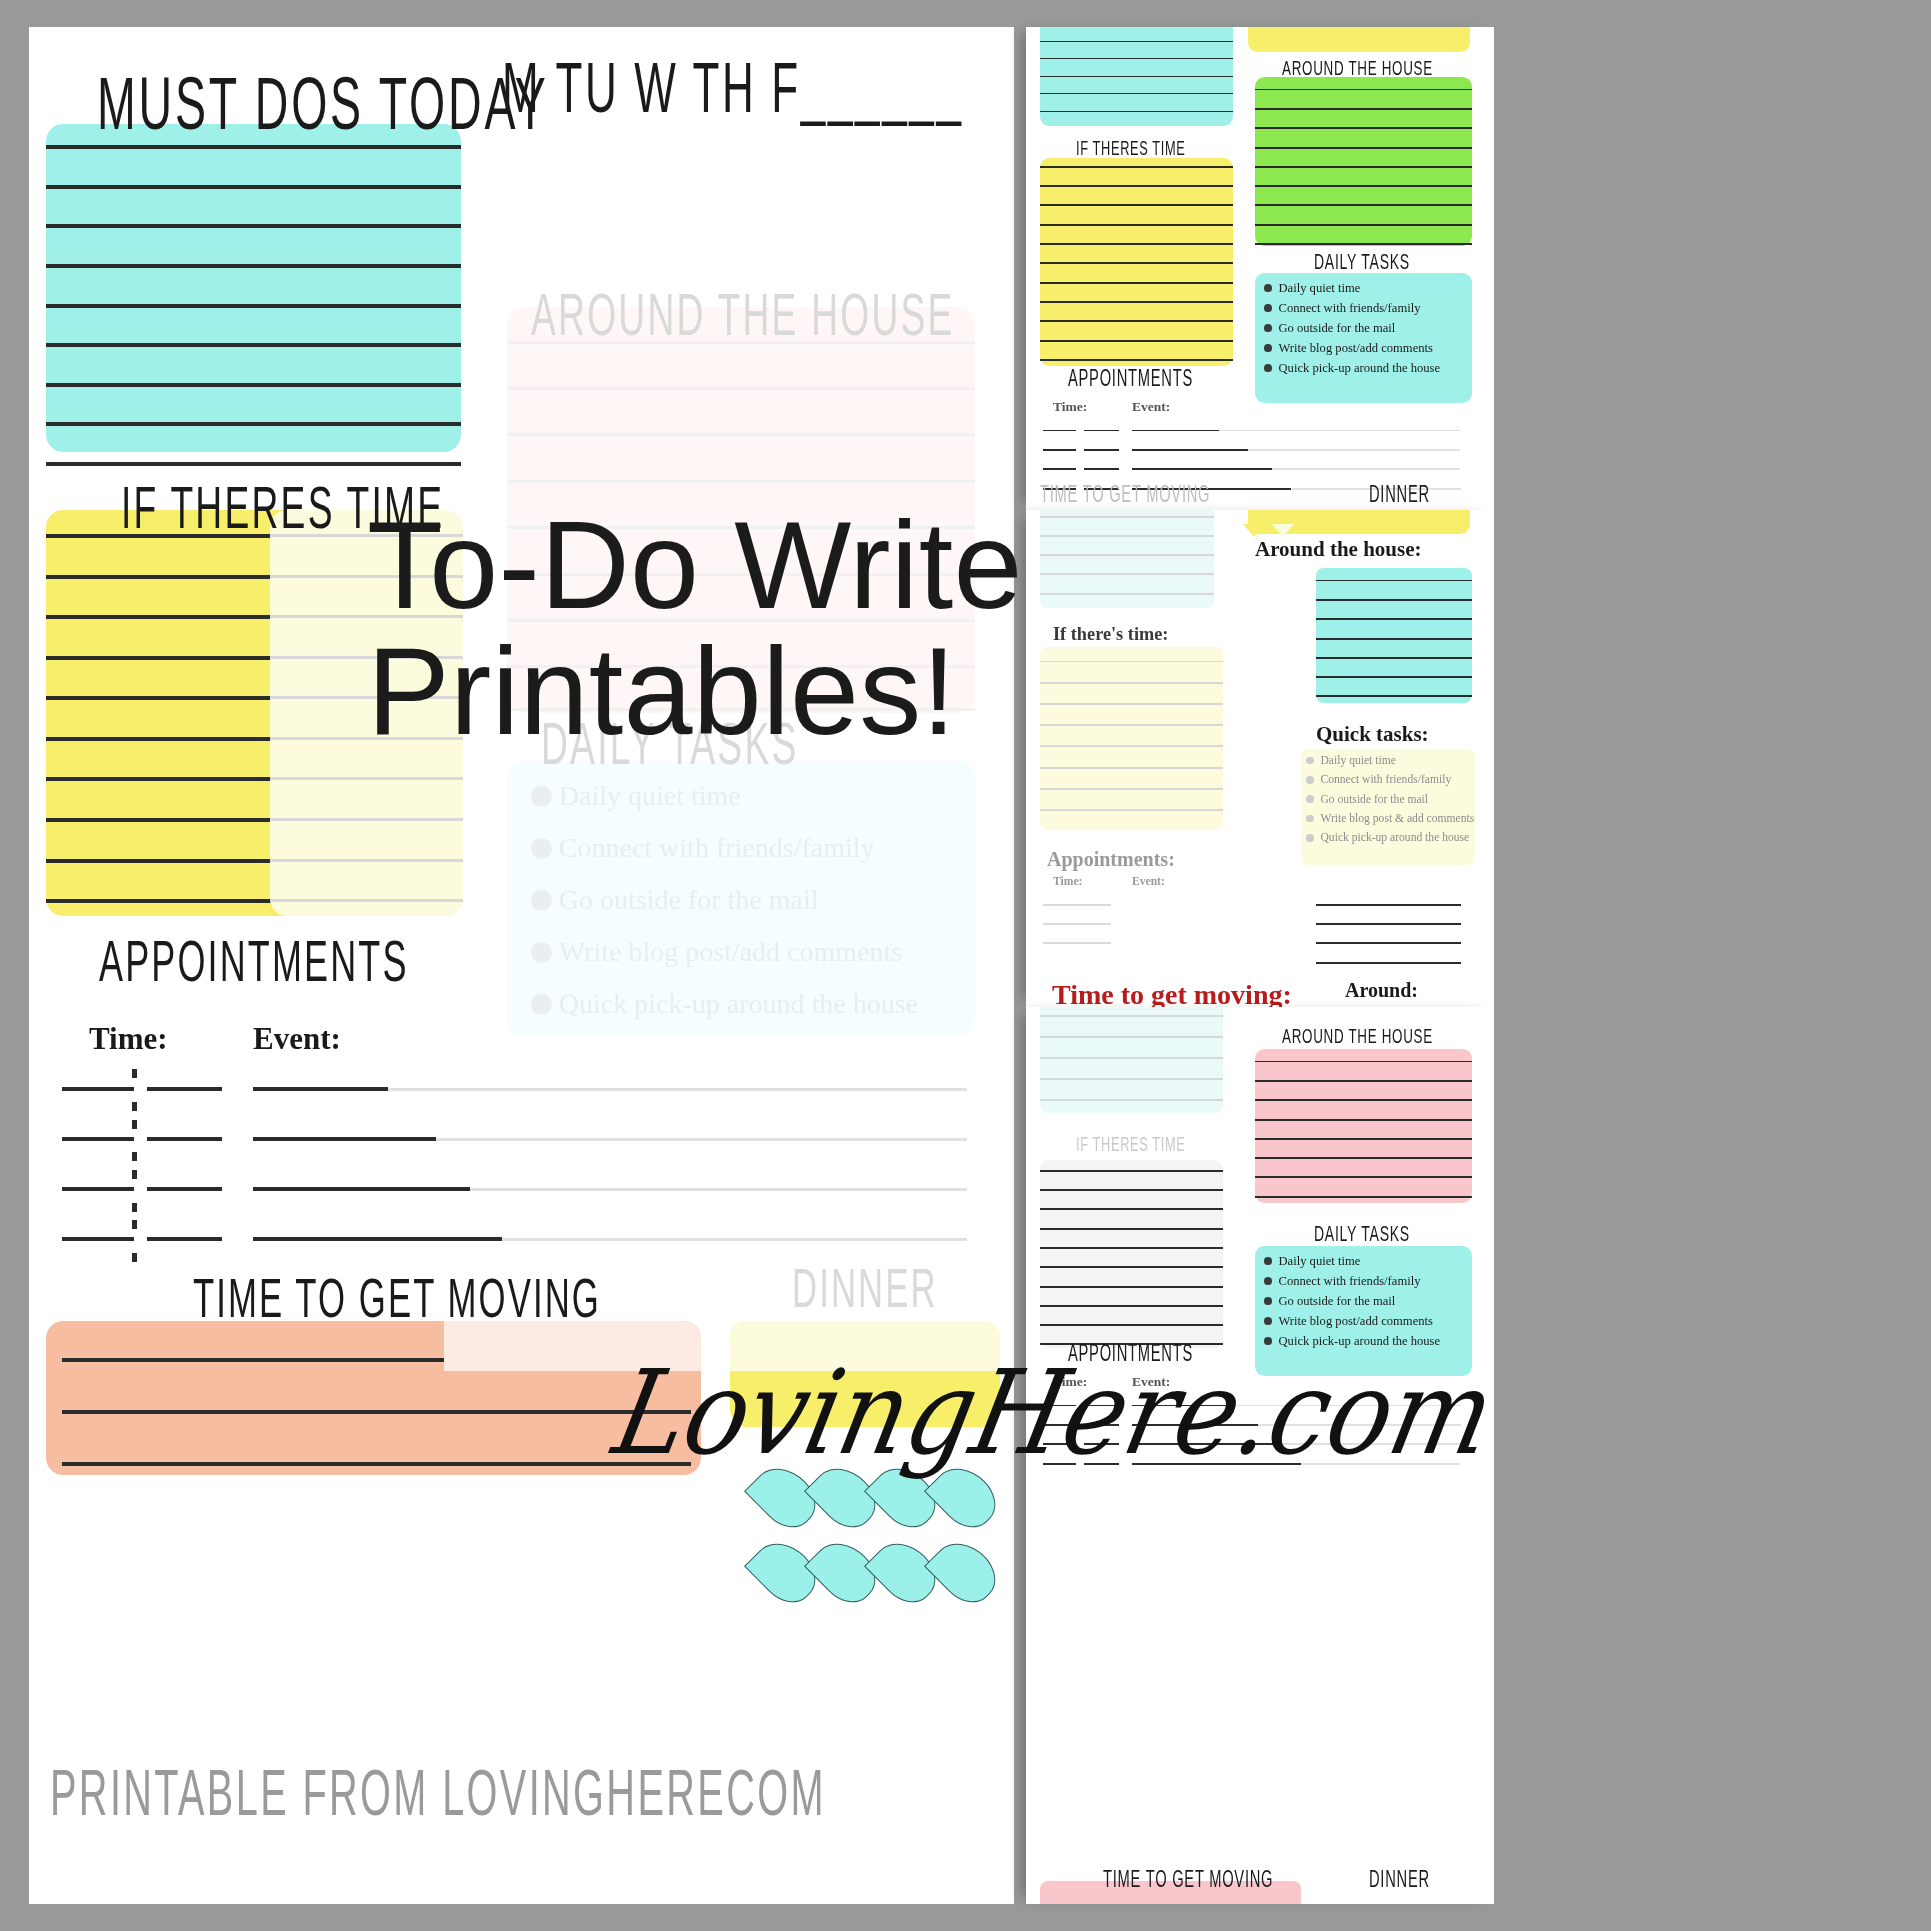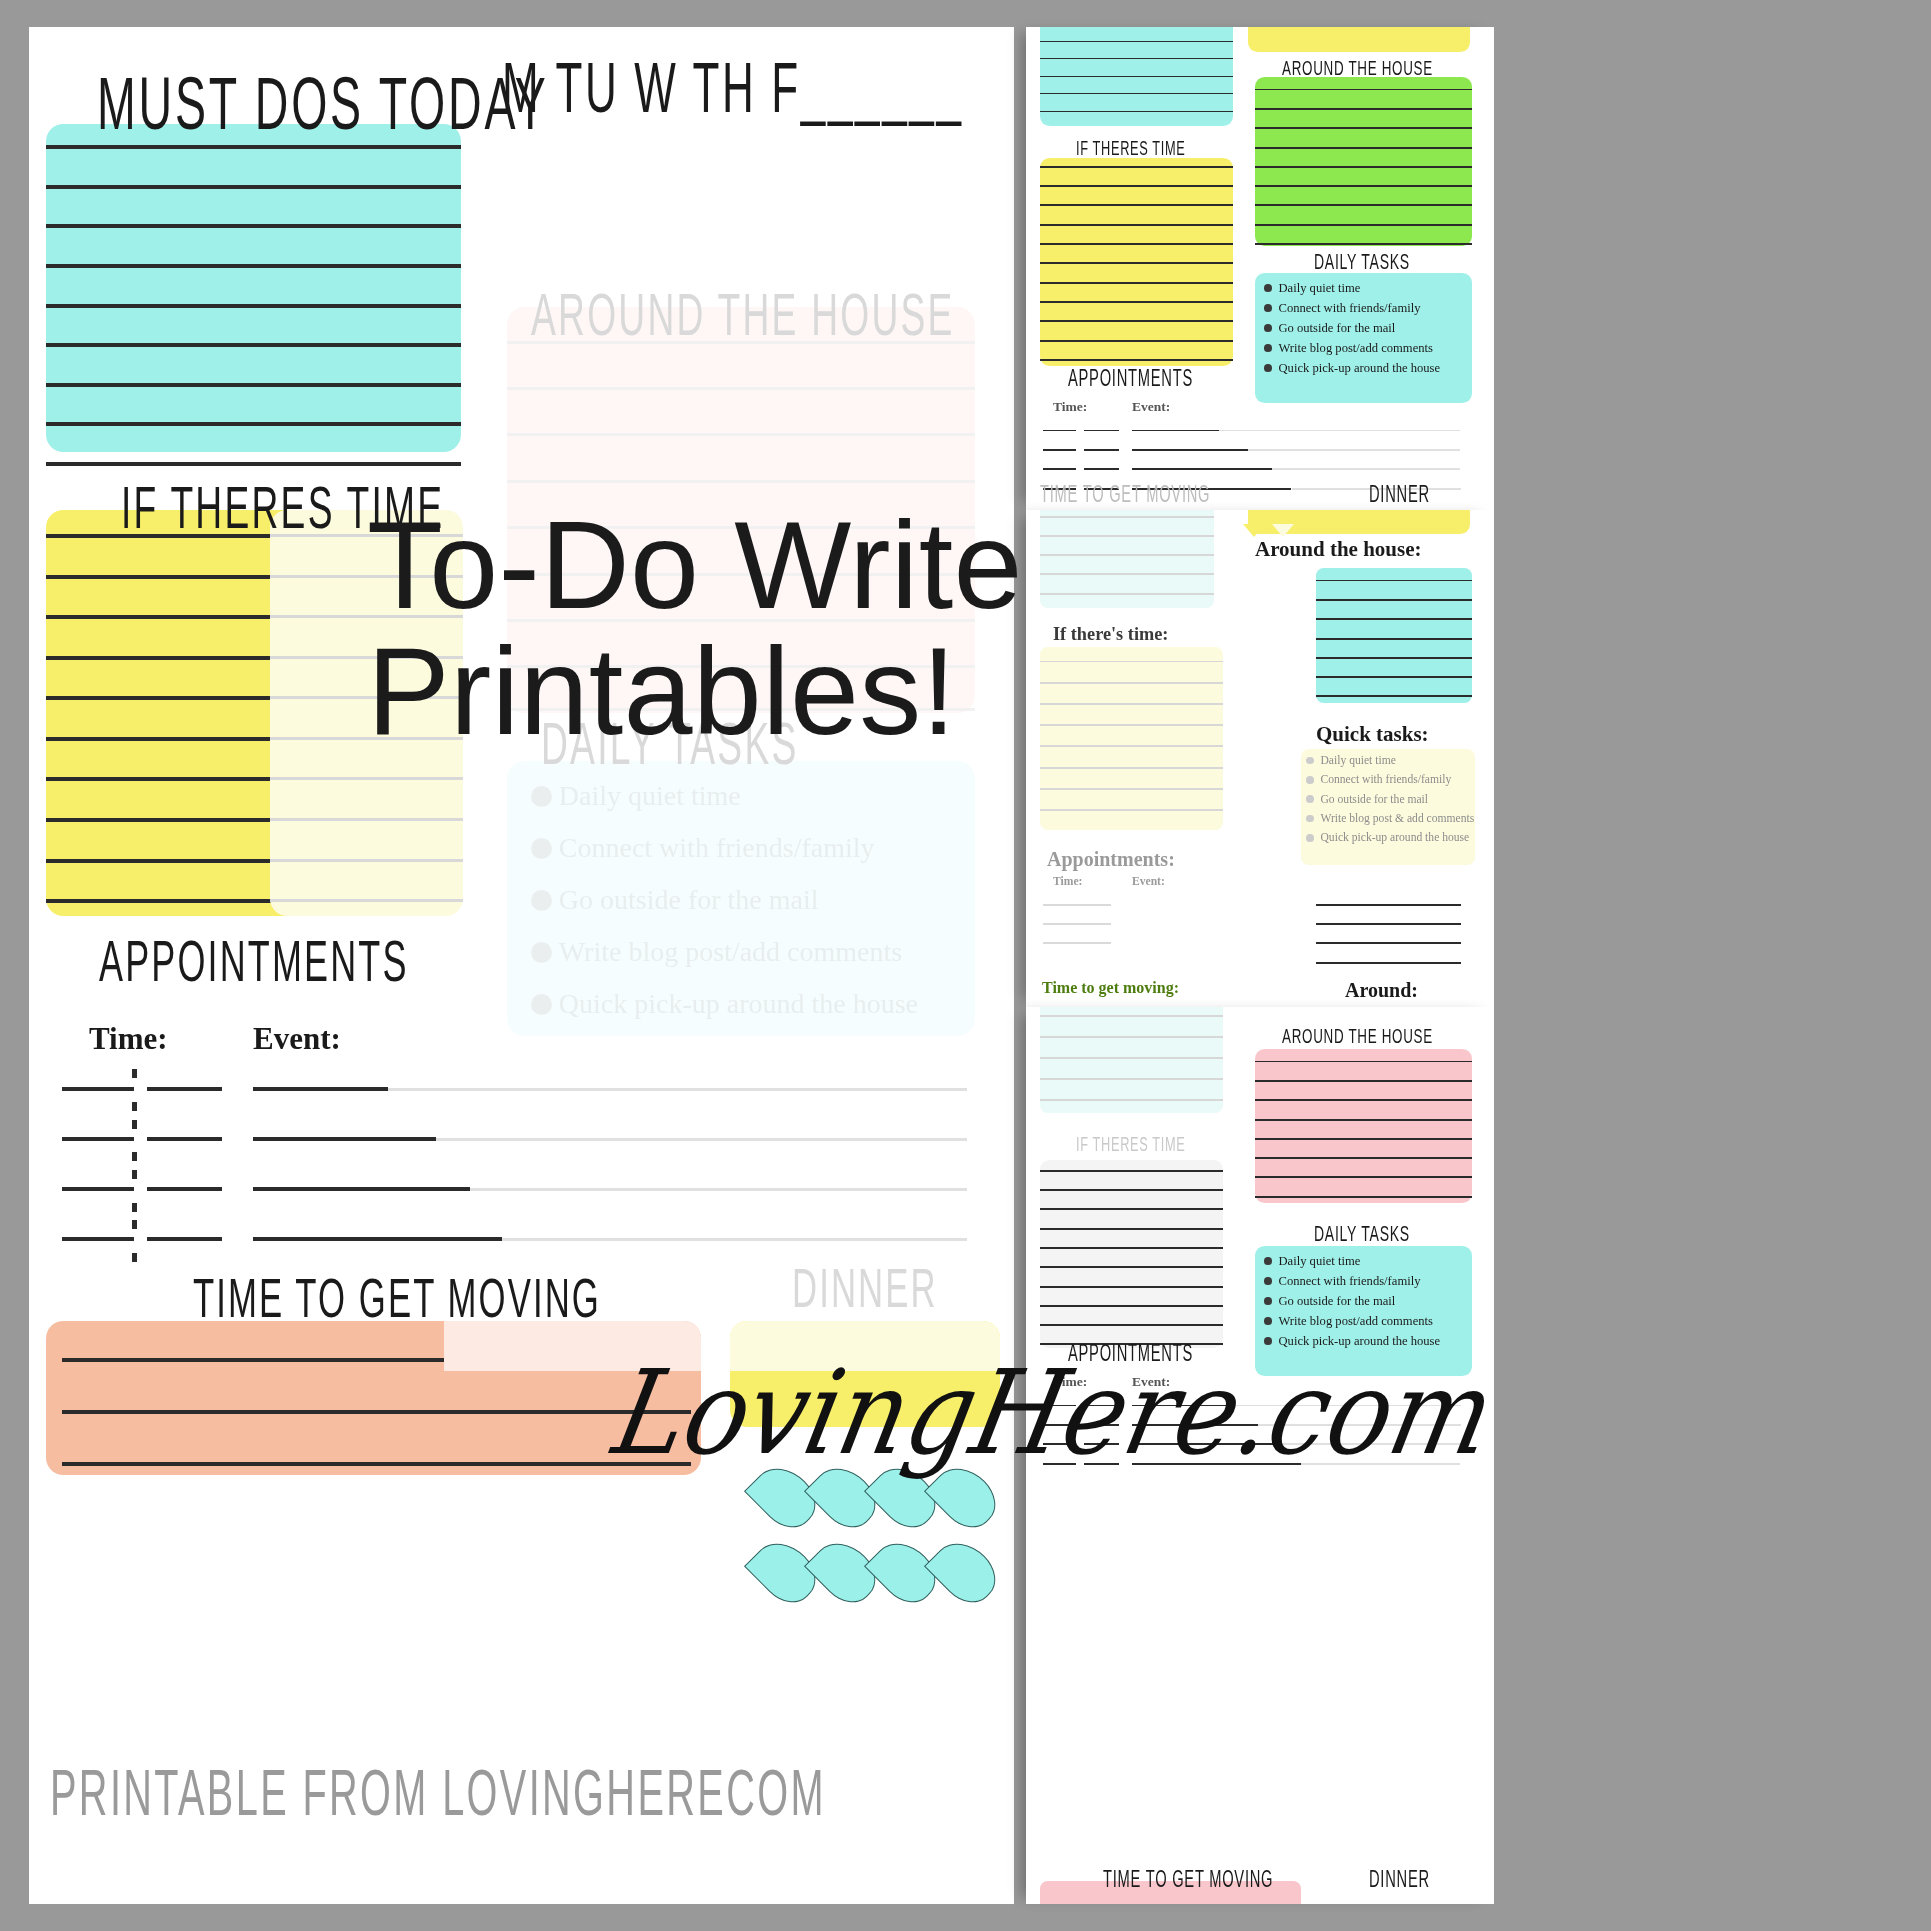--- a/index.html
+++ b/index.html
@@ -461,21 +461,21 @@
   <div style="position:absolute;left:0;top:384px;width:100%;">
     <div style="position:absolute;top:9.7px;left:290px;width:145px;height:1.9px;background:#2b2b2b;"></div>
     <div style="position:absolute;top:29px;left:290px;width:145px;height:1.9px;background:#2b2b2b;"></div>
     <div style="position:absolute;top:48px;left:290px;width:145px;height:1.9px;background:#2b2b2b;"></div>
     <div style="position:absolute;top:68px;left:290px;width:145px;height:1.9px;background:#2b2b2b;"></div>
     <div style="position:absolute;top:9.7px;left:17.4px;width:68px;height:1.9px;background:#dadada;"></div>
     <div style="position:absolute;top:29px;left:17.4px;width:68px;height:1.9px;background:#dadada;"></div>
     <div style="position:absolute;top:48px;left:17.4px;width:68px;height:1.9px;background:#dadada;"></div>
   </div>
 
-  <div class="tserif" style="position:absolute;left:16px;top:469px;font-size:16px;color:#4d7c0f;">Time to get moving:</div>
+  <div class="tserif" style="position:absolute;left:26px;top:469px;font-size:28px;color:#b91c1c;">Time to get moving:</div>
   <div class="tserif" style="position:absolute;left:319px;top:469px;font-size:20px;color:#1a1a1a;">Around:</div>
 </div>
 
 <div class="thumb" style="left:1026px; top:1007px; width:468px; height:897px;">
   <div style="position:absolute;left:13.5px;top:-9.7px;width:183px;height:116px;background:#eafaf8;border-radius:0 0 7.7px 7.7px;">
     <div class="tlines light">
       <i style="top:17.4px"></i>
         <i style="top:39px"></i>
         <i style="top:60px"></i>
       <i style="top:81px"></i>

